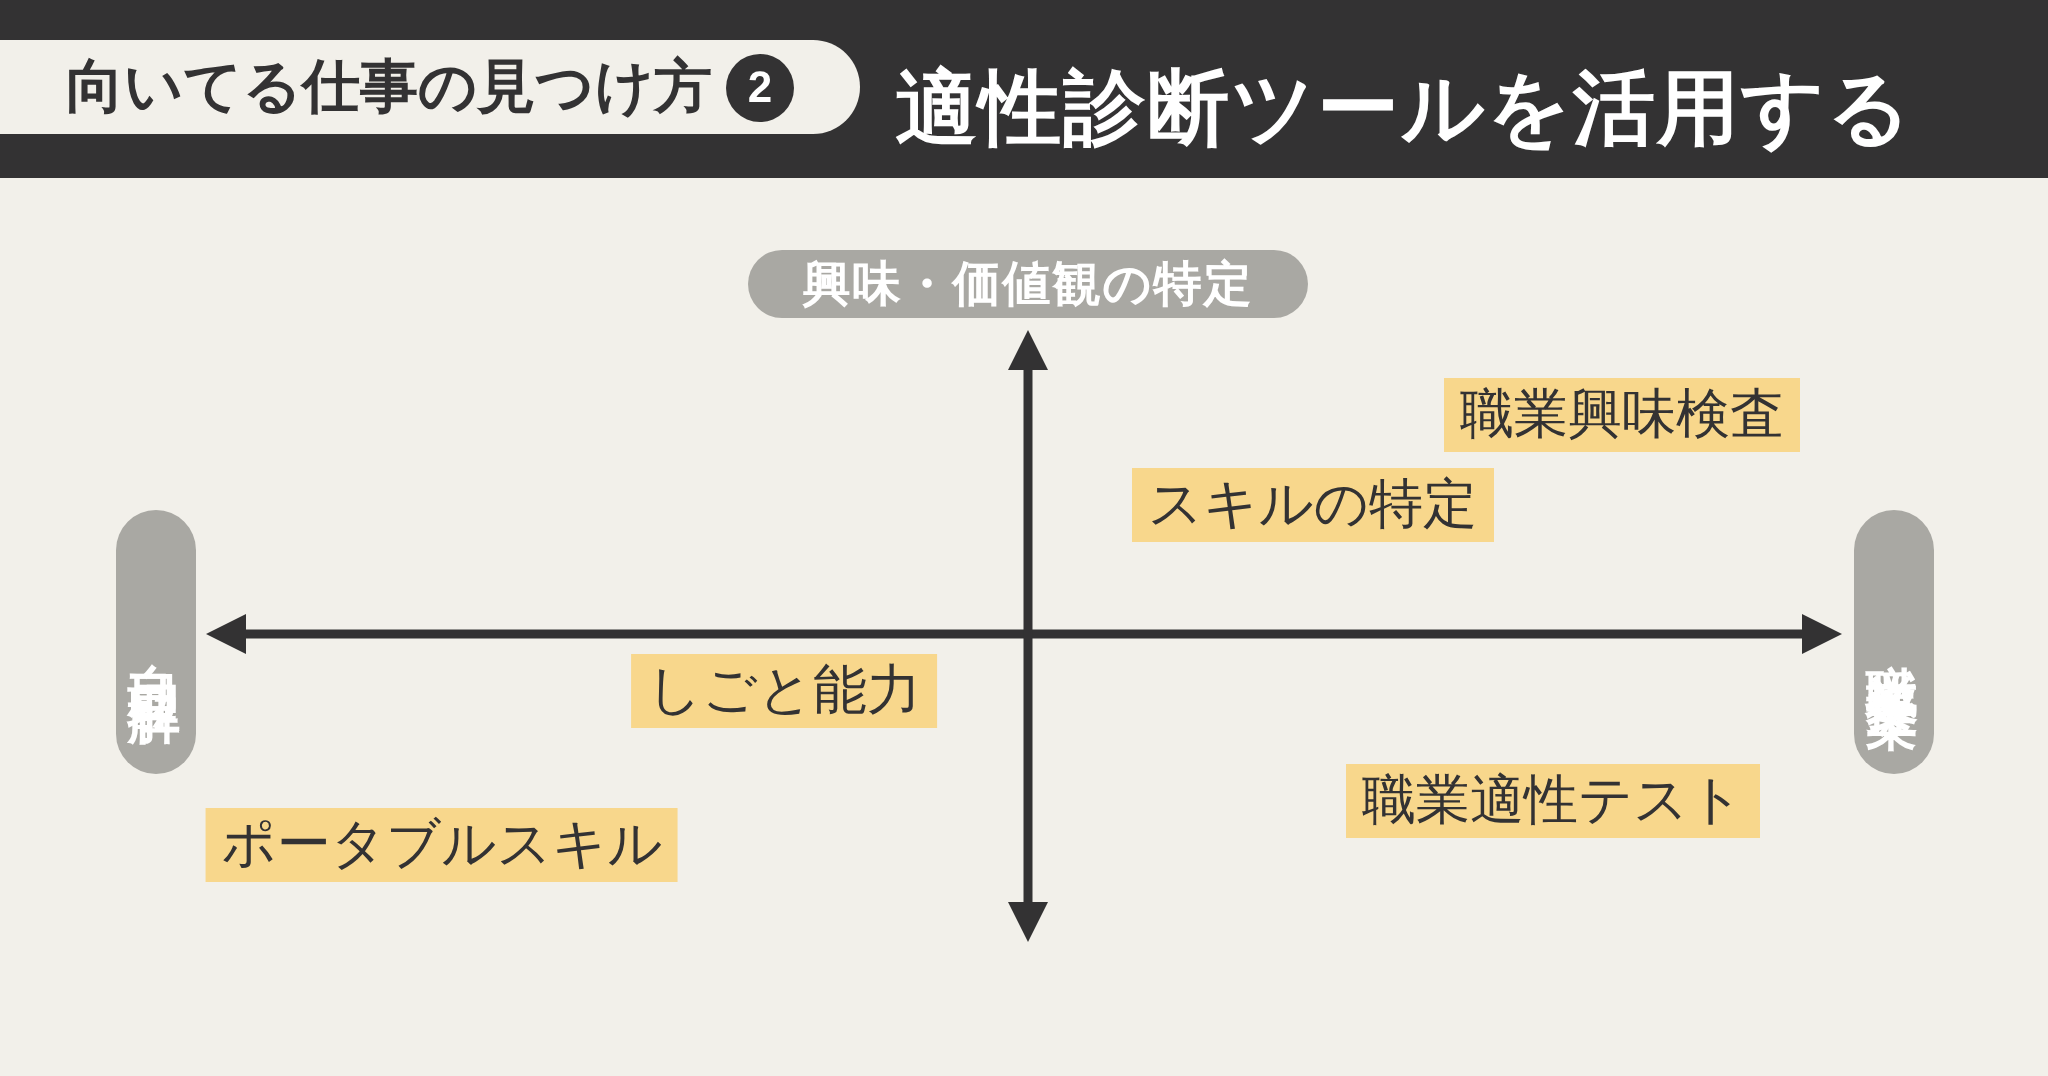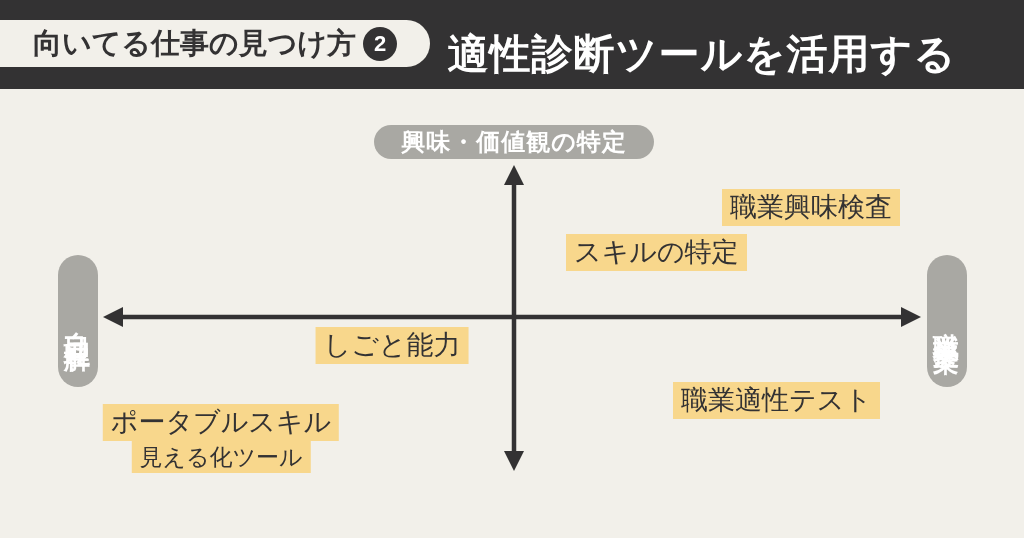--- a/index.html
+++ b/index.html
@@ -133,21 +133,20 @@
     <div class="item item-values">
       <span class="hl hl-lg">スキルの特定</span>
     </div>
 
     <div class="item stack item-work">
       <span class="hl hl-lg">しごと能力</span>
     </div>
 
     <div class="item stack item-portable">
       <span class="hl hl-lg">ポータブルスキル</span>
-      <span class="hl hl-sm">見える化ツール</span>
     </div>
 
     <div class="item item-aptitude">
       <span class="hl hl-lg">職業適性テスト</span>
     </div>
 
   </main>
 </div>
 
 </body></html>

